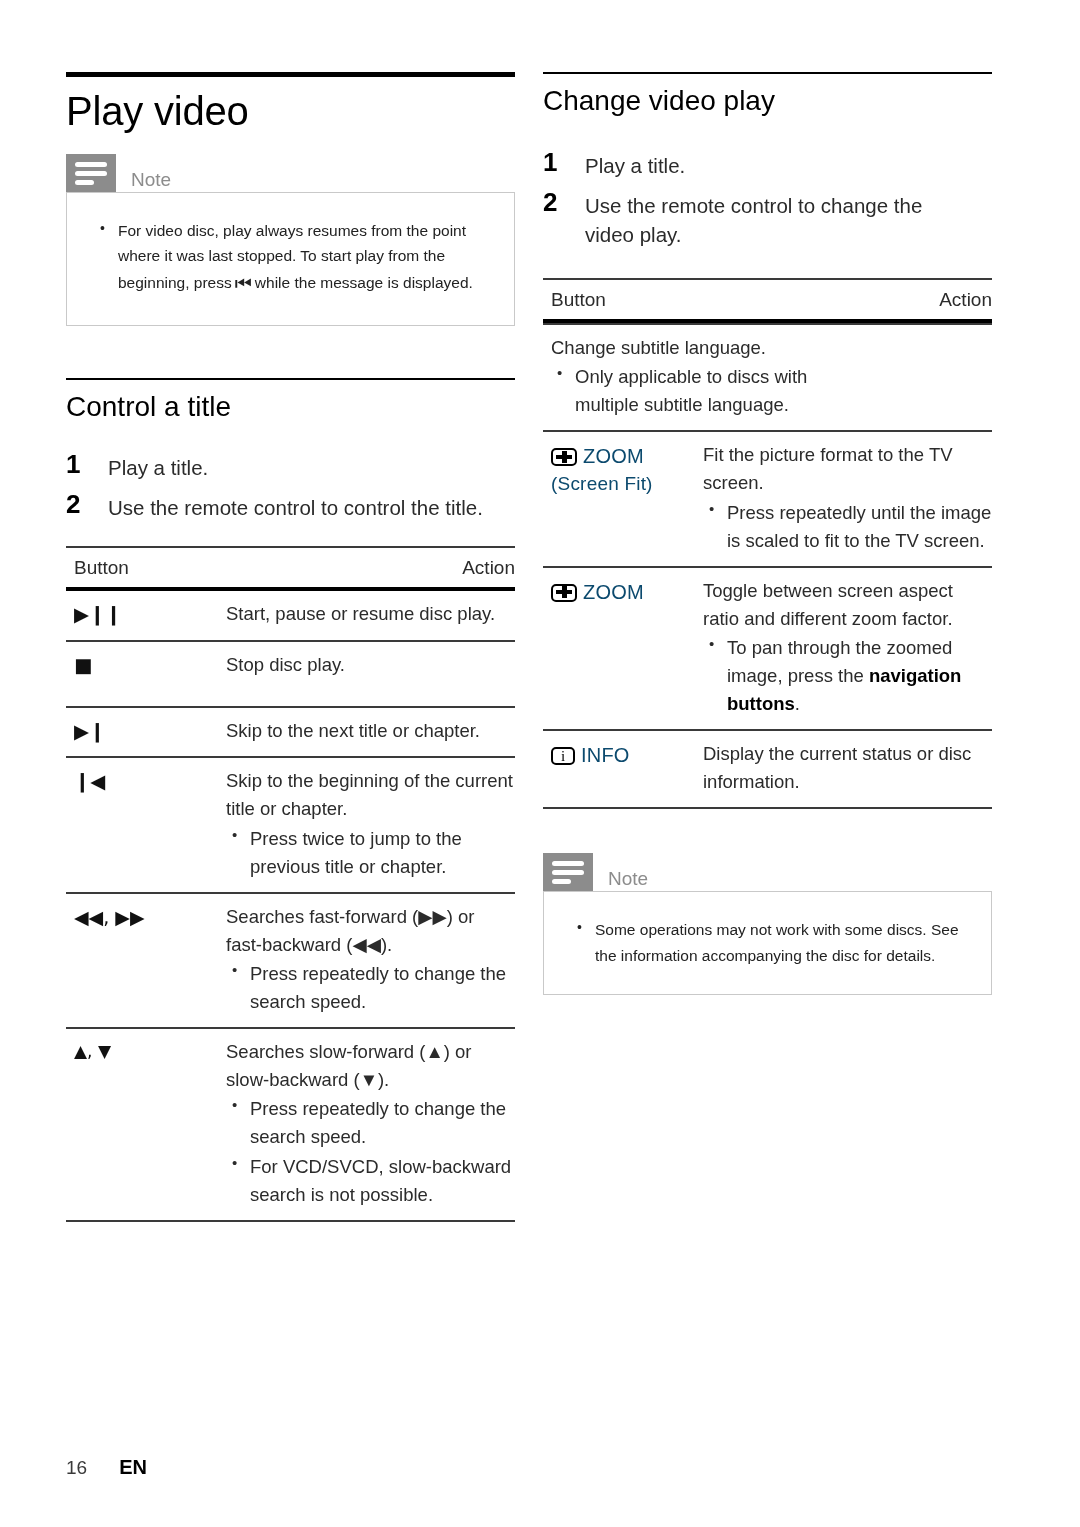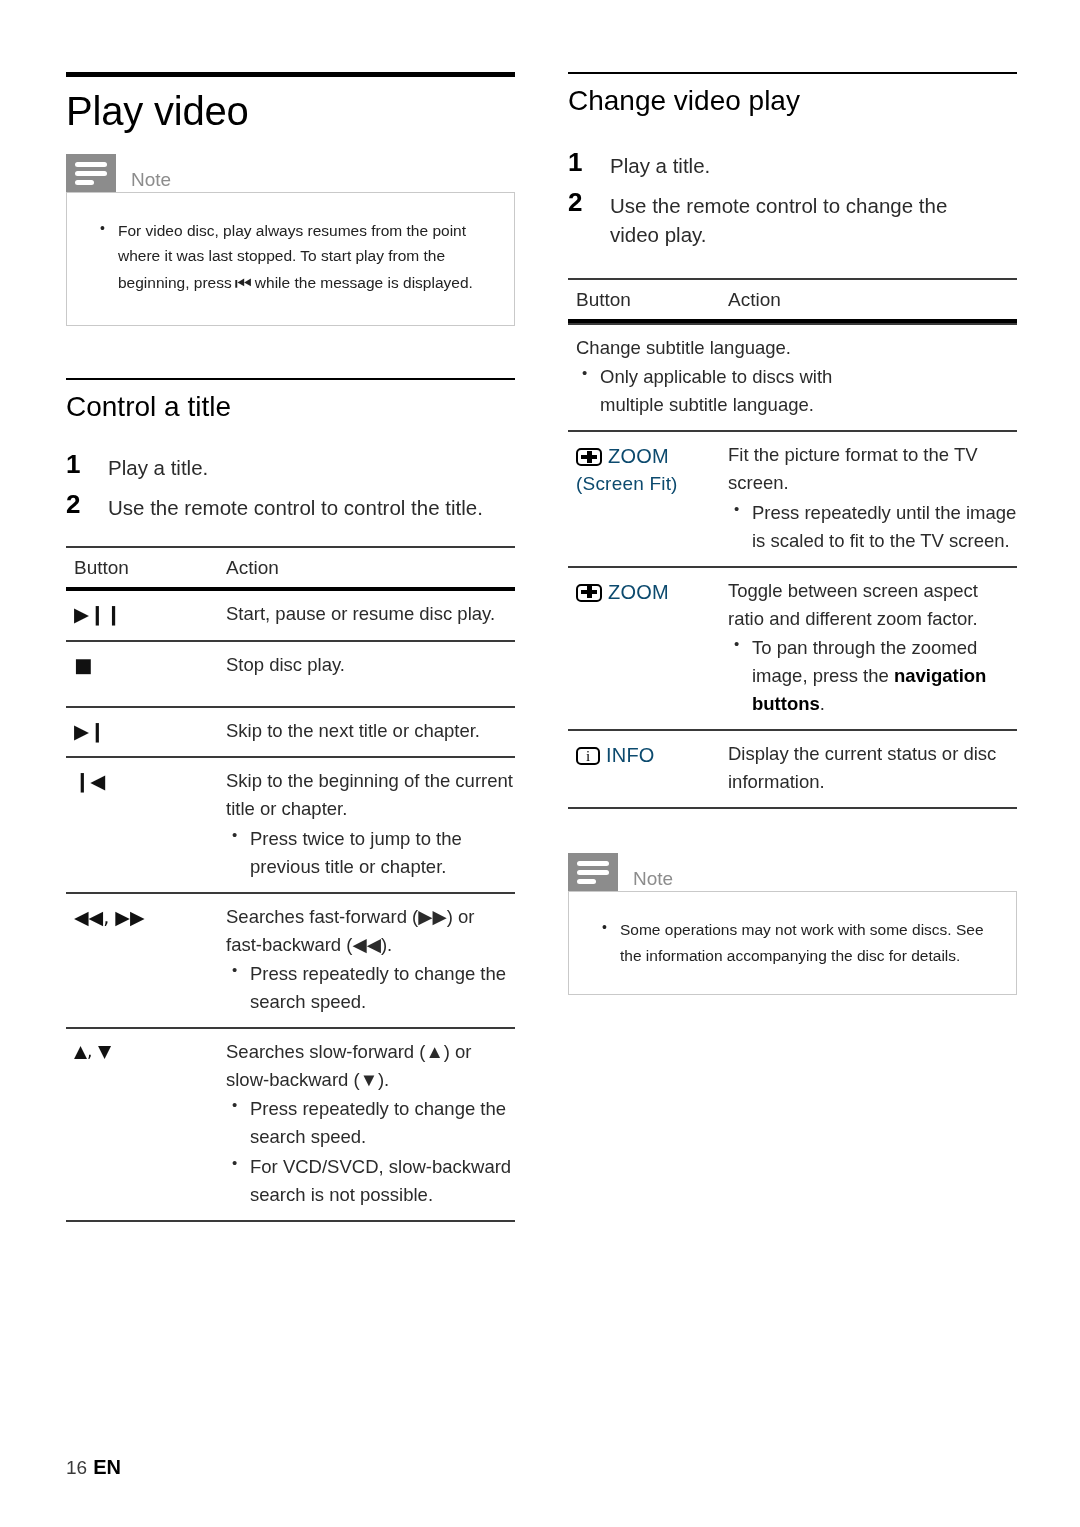--- a/index.html
+++ b/index.html
@@ -23,21 +23,21 @@
     height: 1527px;
     padding: 0;
   }
 
   .columns {
     position: absolute;
     top: 72px;
     left: 66px;
     width: 952px;
     display: flex;
-    gap: 53px;
+    gap: 28px;
   }
   .col {
     width: 449px;
     flex: 0 0 449px;
   }
 
   
   .rule-thick {
     height: 5px;
     background: #000000;
@@ -155,20 +155,21 @@
     width: 100%;
   }
   .btn-table .thead-rule-bottom {
     height: 4px;
     background: #000000;
     width: 100%;
   }
   .thead {
     display: flex;
     padding: 9px 0 8px 8px;
+    justify-content: space-between;
   }
   .thead .c1 {
     width: 152px;
     flex: 0 0 152px;
     font-size: 19px;
     color: #2b2b2b;
   }
   .thead .c2 {
     font-size: 19px;
     color: #2b2b2b;
@@ -282,21 +283,21 @@
   }
   .caps { font-size: 20px; letter-spacing: 0.3px; color:#111; }
 
   
   .footer {
     position: absolute;
     left: 66px;
     bottom: 48px;
     display: flex;
     align-items: flex-end;
-    gap: 6px;
+    gap: 32px;
   }
   .footer .pg {
     font-size: 19px;
     color: #3a3a3a;
   }
   .footer .lang {
     font-size: 20px;
     font-weight: 700;
     color: #000;
   }

